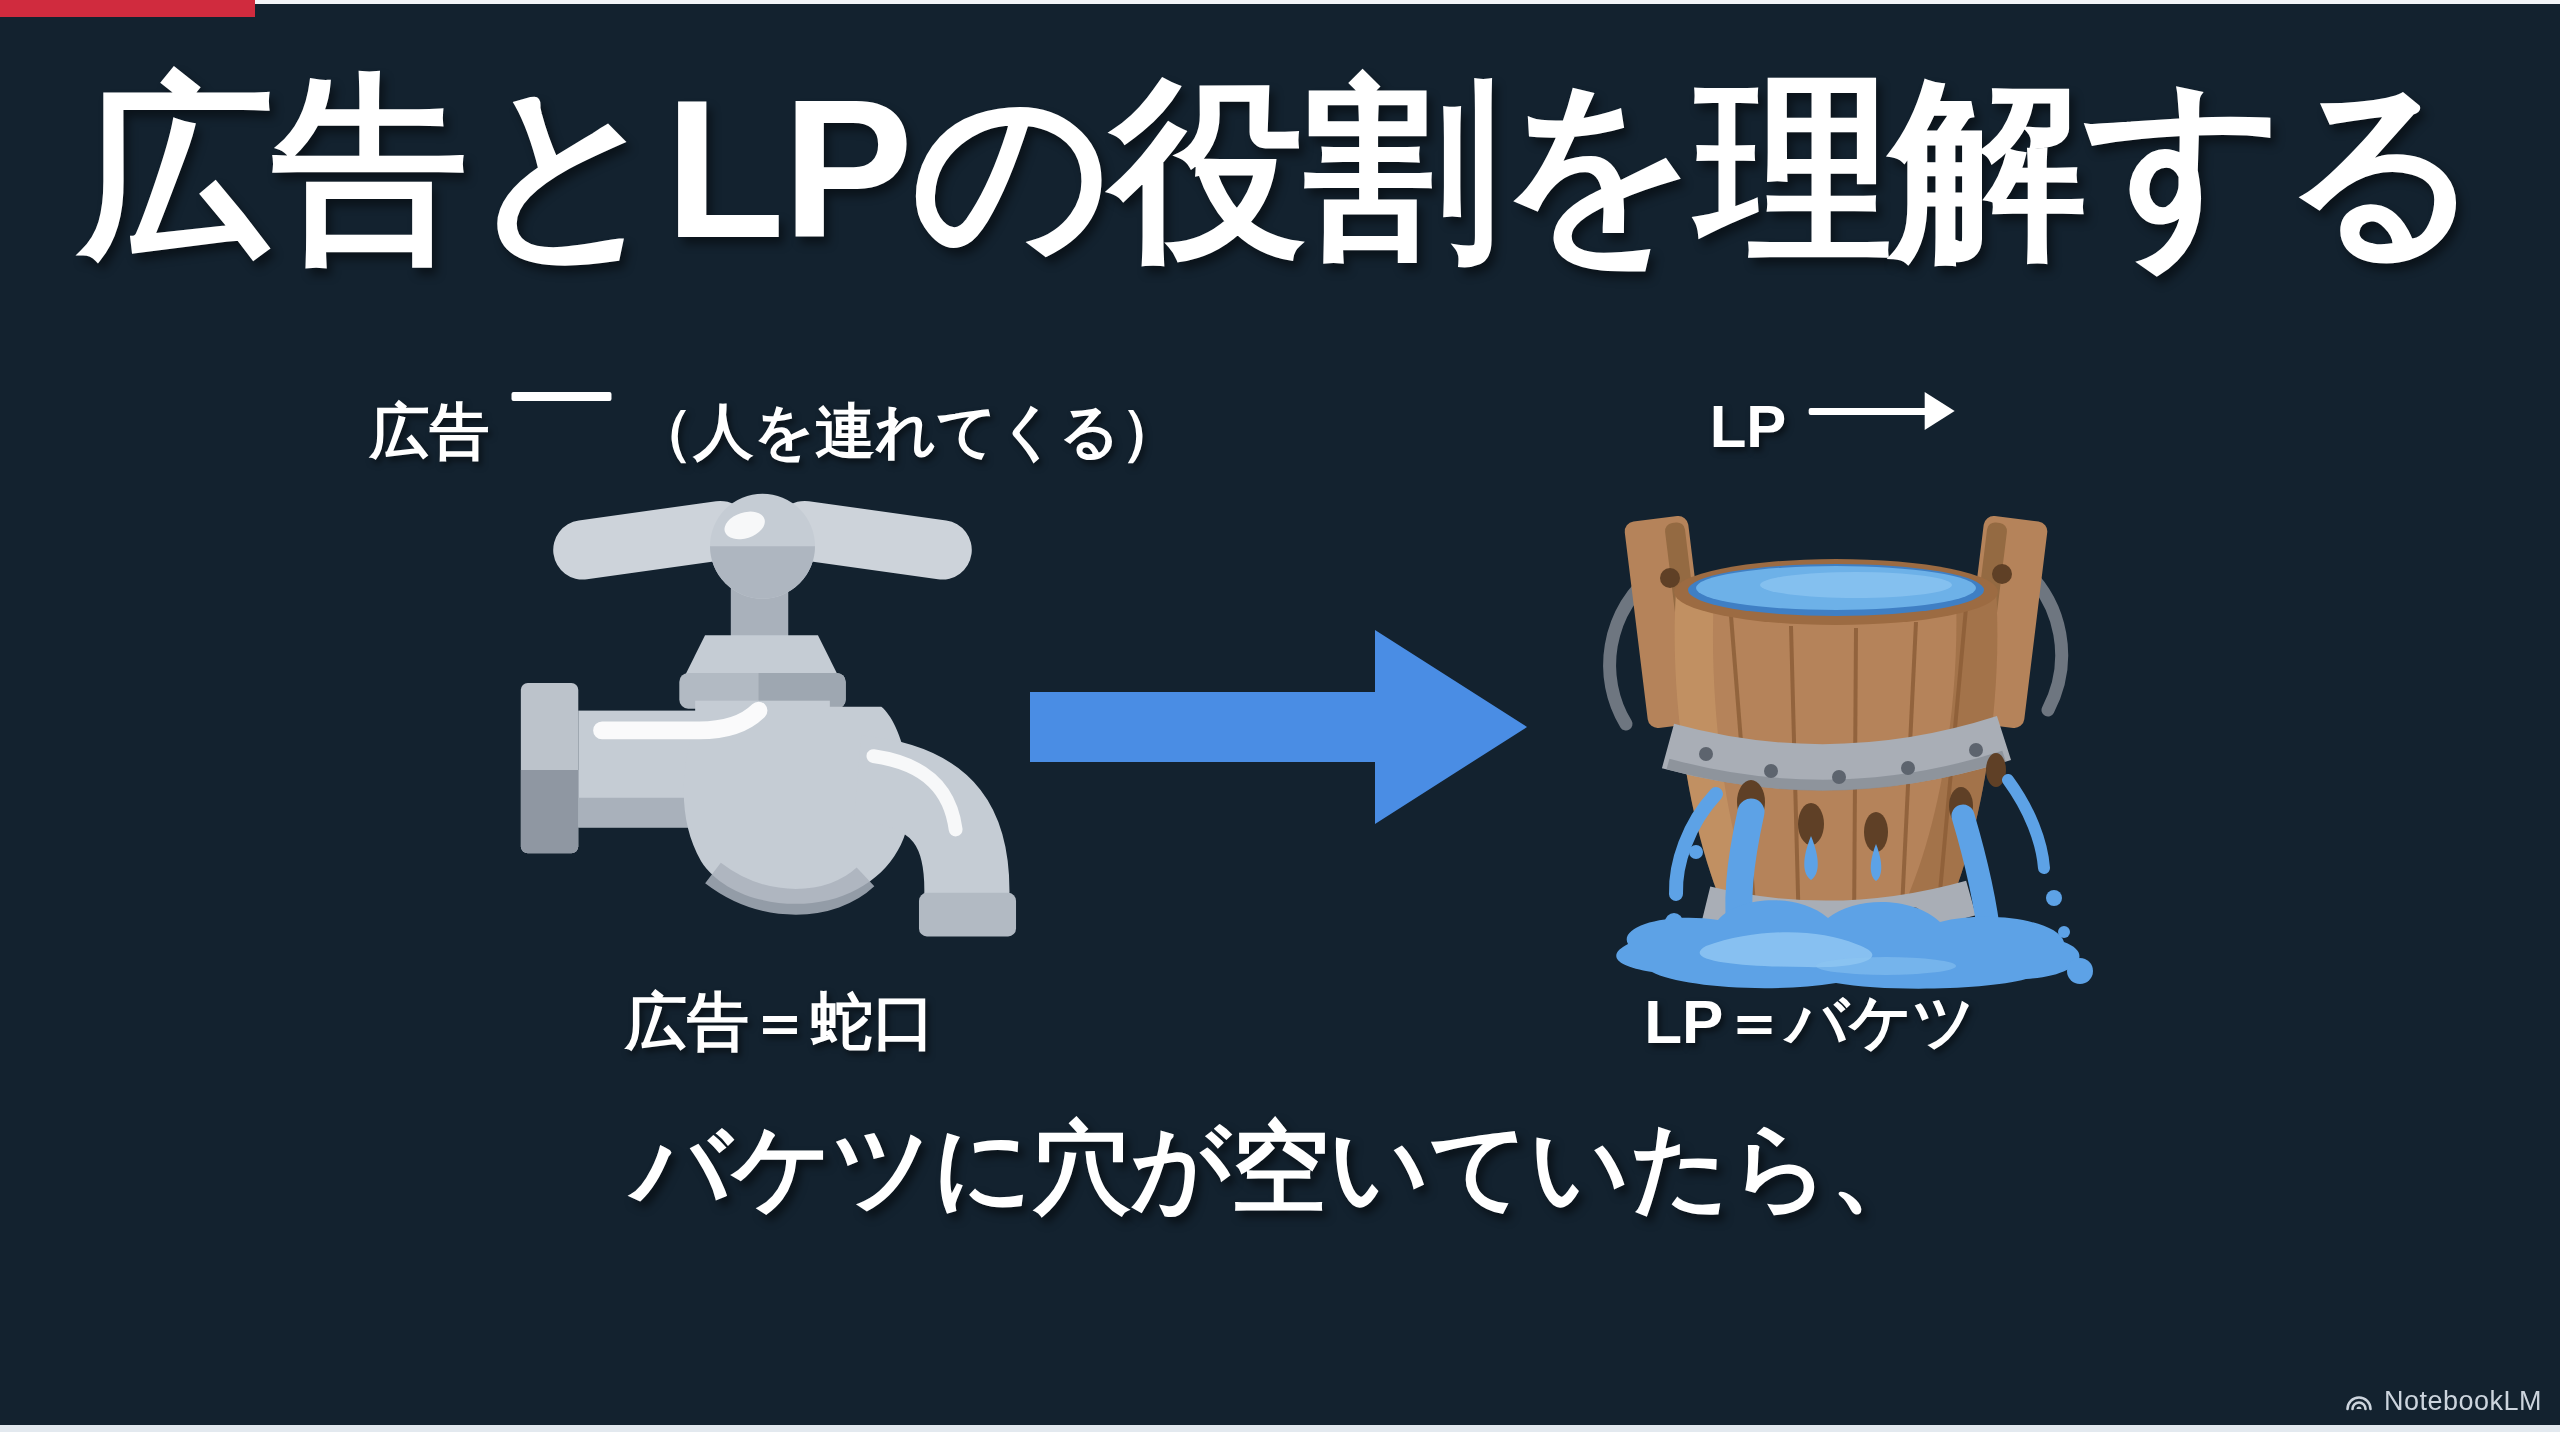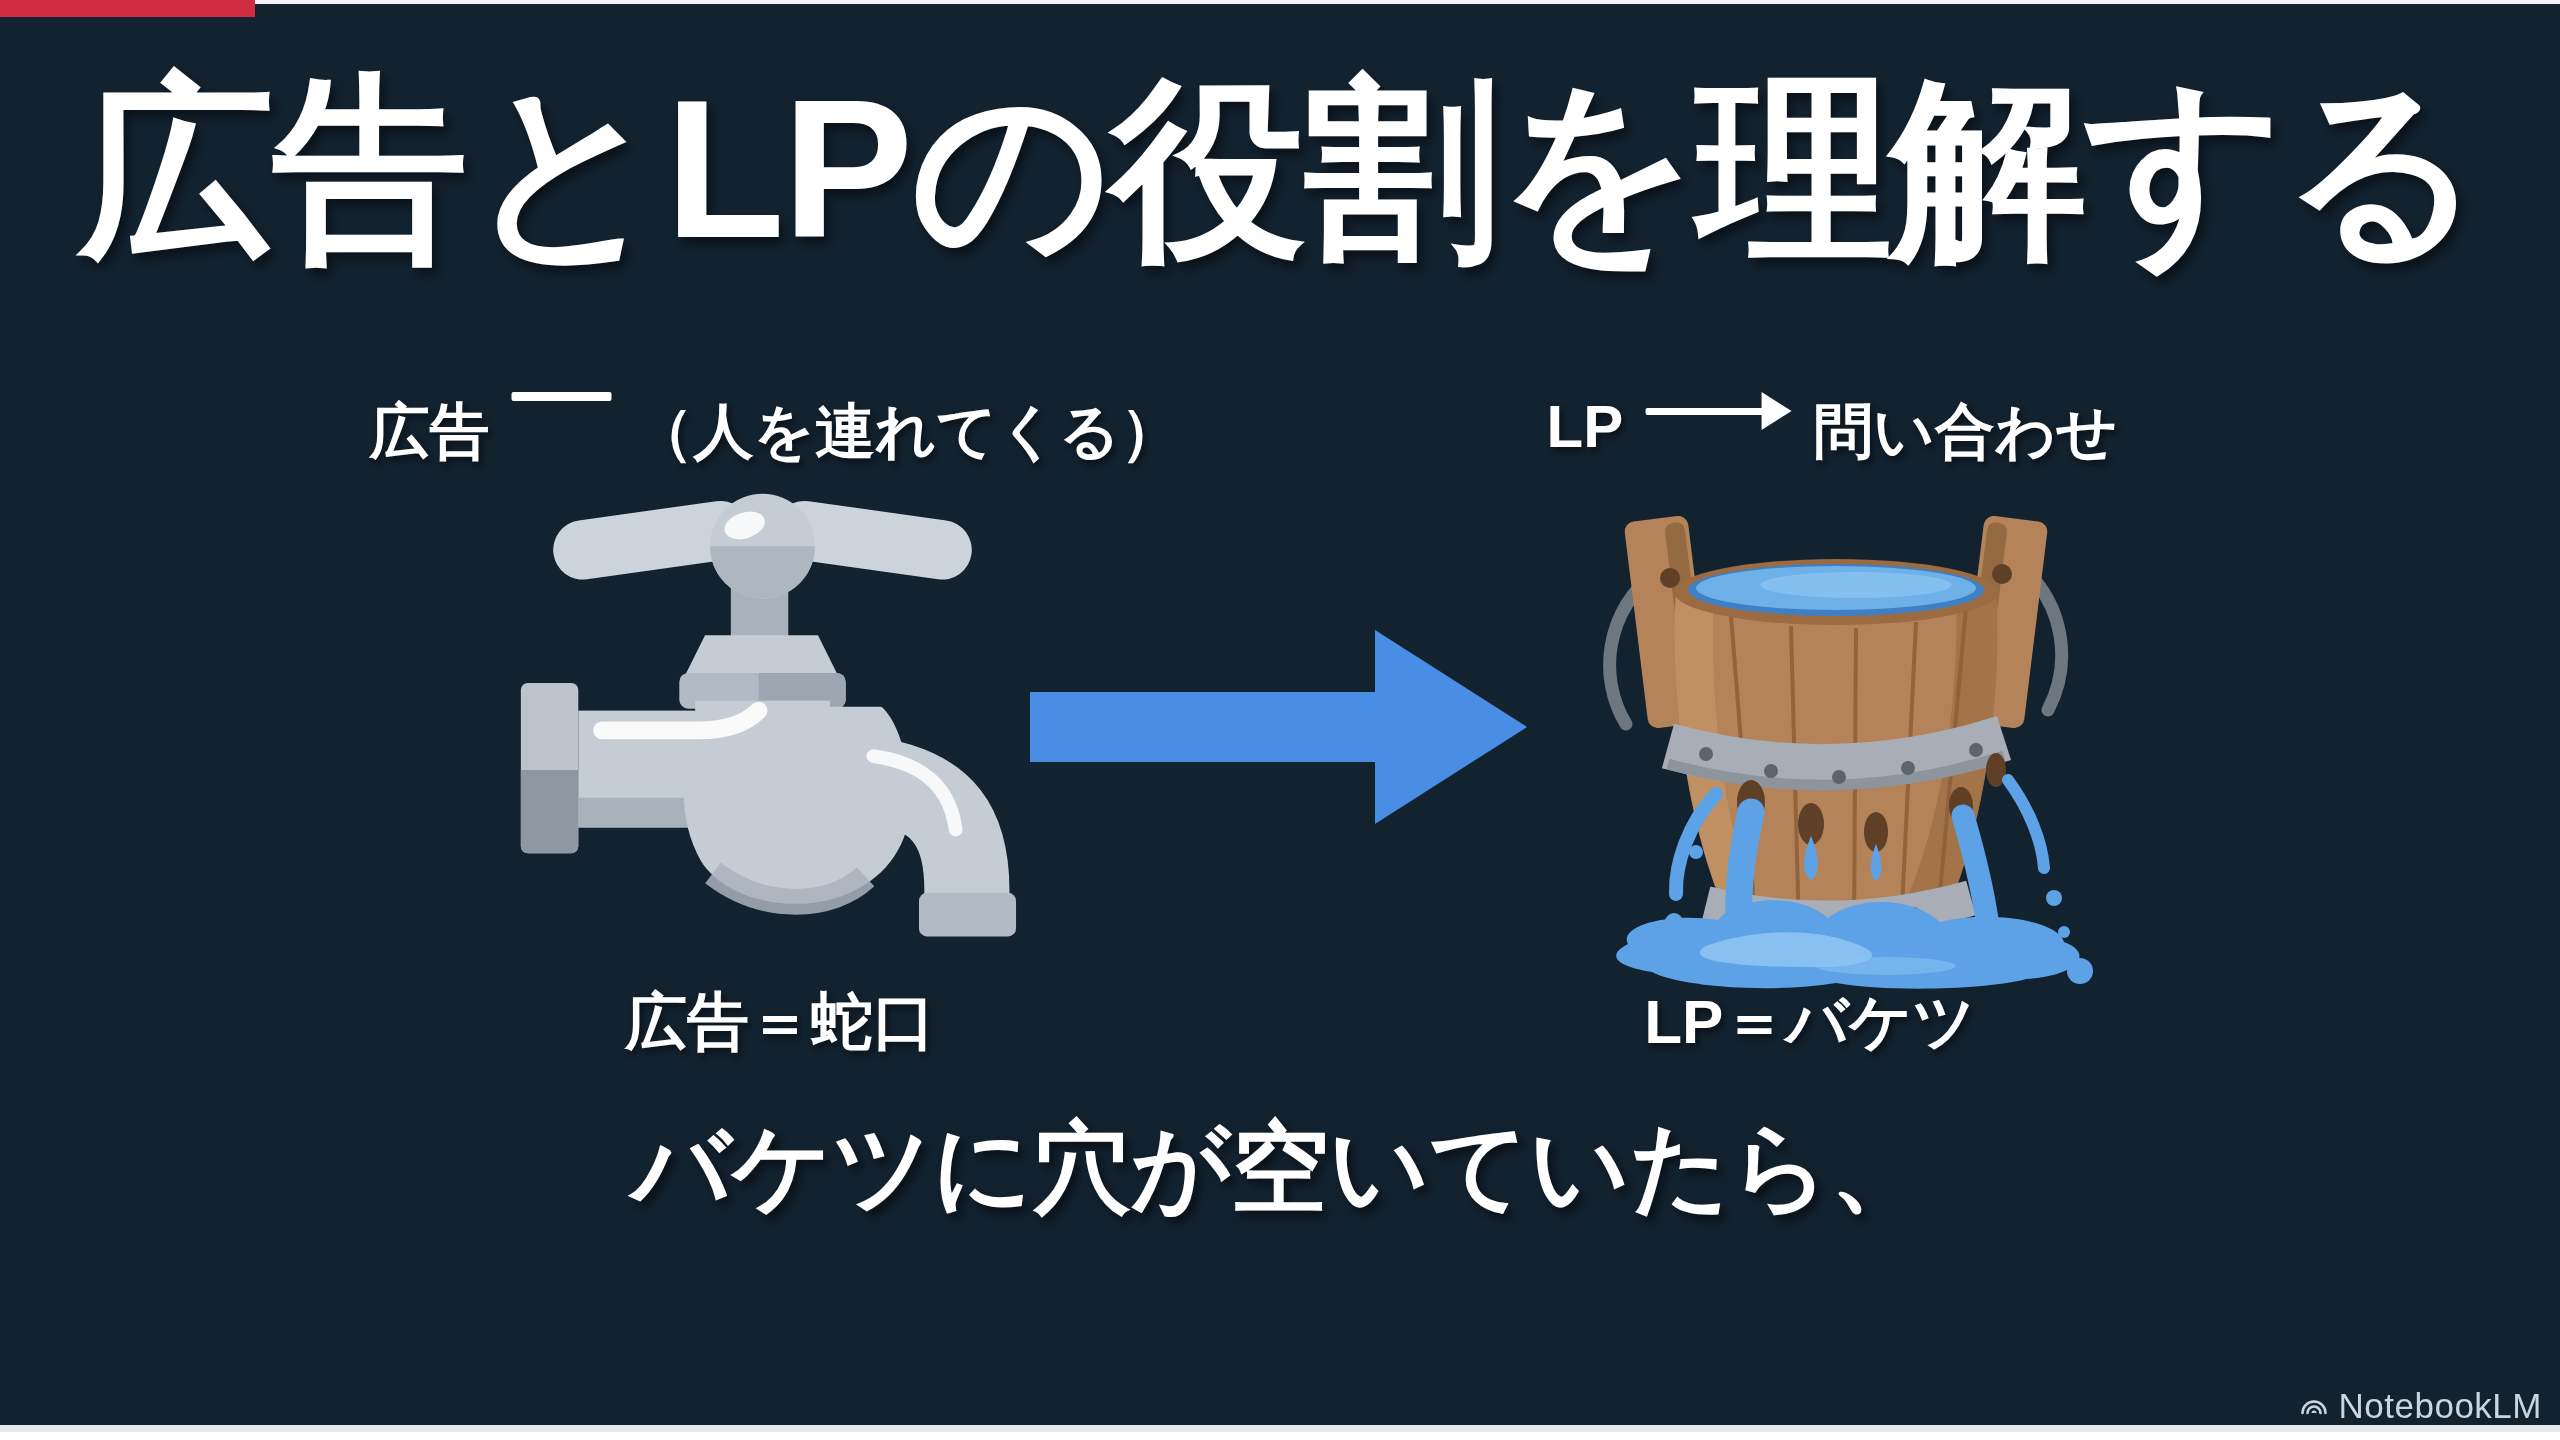--- a/index.html
+++ b/index.html
@@ -53,21 +53,21 @@
 
   .message{
     position:absolute;left:50%;top:1108px;transform:translateX(-50%);
     text-align:center;font-size:98px;line-height:1.22;font-weight:900;color:#ffffff;
     white-space:nowrap;
     text-shadow:5px 6px 9px rgba(0,0,0,.5);
   }
 
   .watermark{
     position:absolute;right:18px;top:1386px;display:flex;align-items:center;gap:10px;
-    color:#ccd4dd;font-size:35px;font-weight:500;letter-spacing:.5px;
+    color:#ccd4dd;font-size:27px;font-weight:500;letter-spacing:.5px;
   }
 </style>
 </head>
 <body>
 
 <div class="stage">
   <div class="slide"></div>
   <div class="top-strip"></div>
   <div class="red-bar"></div>
 
@@ -78,21 +78,20 @@
     <span class="connector-line"></span>
     <span>（人を連れてくる）</span>
   </div>
 
   <div class="flow-label right">
     <span>LP</span>
     <span class="connector-arrow">
       <span class="shaft"></span>
         <span class="head"></span>
     </span>
-    <span>問い合わせ</span>
   </div>
 
   <div class="icon-faucet">
     <svg width="515" height="487" viewBox="0 0 520 490">
 
       <rect x="228" y="88" width="58" height="82" fill="#a9b1bb"></rect>
 
       <rect x="48" y="32" width="200" height="60" rx="30" transform="rotate(-8 148 62)" fill="#cdd3da"></rect>
       <rect x="272" y="32" width="200" height="60" rx="30" transform="rotate(8 372 62)" fill="#cdd3da"></rect>
 

